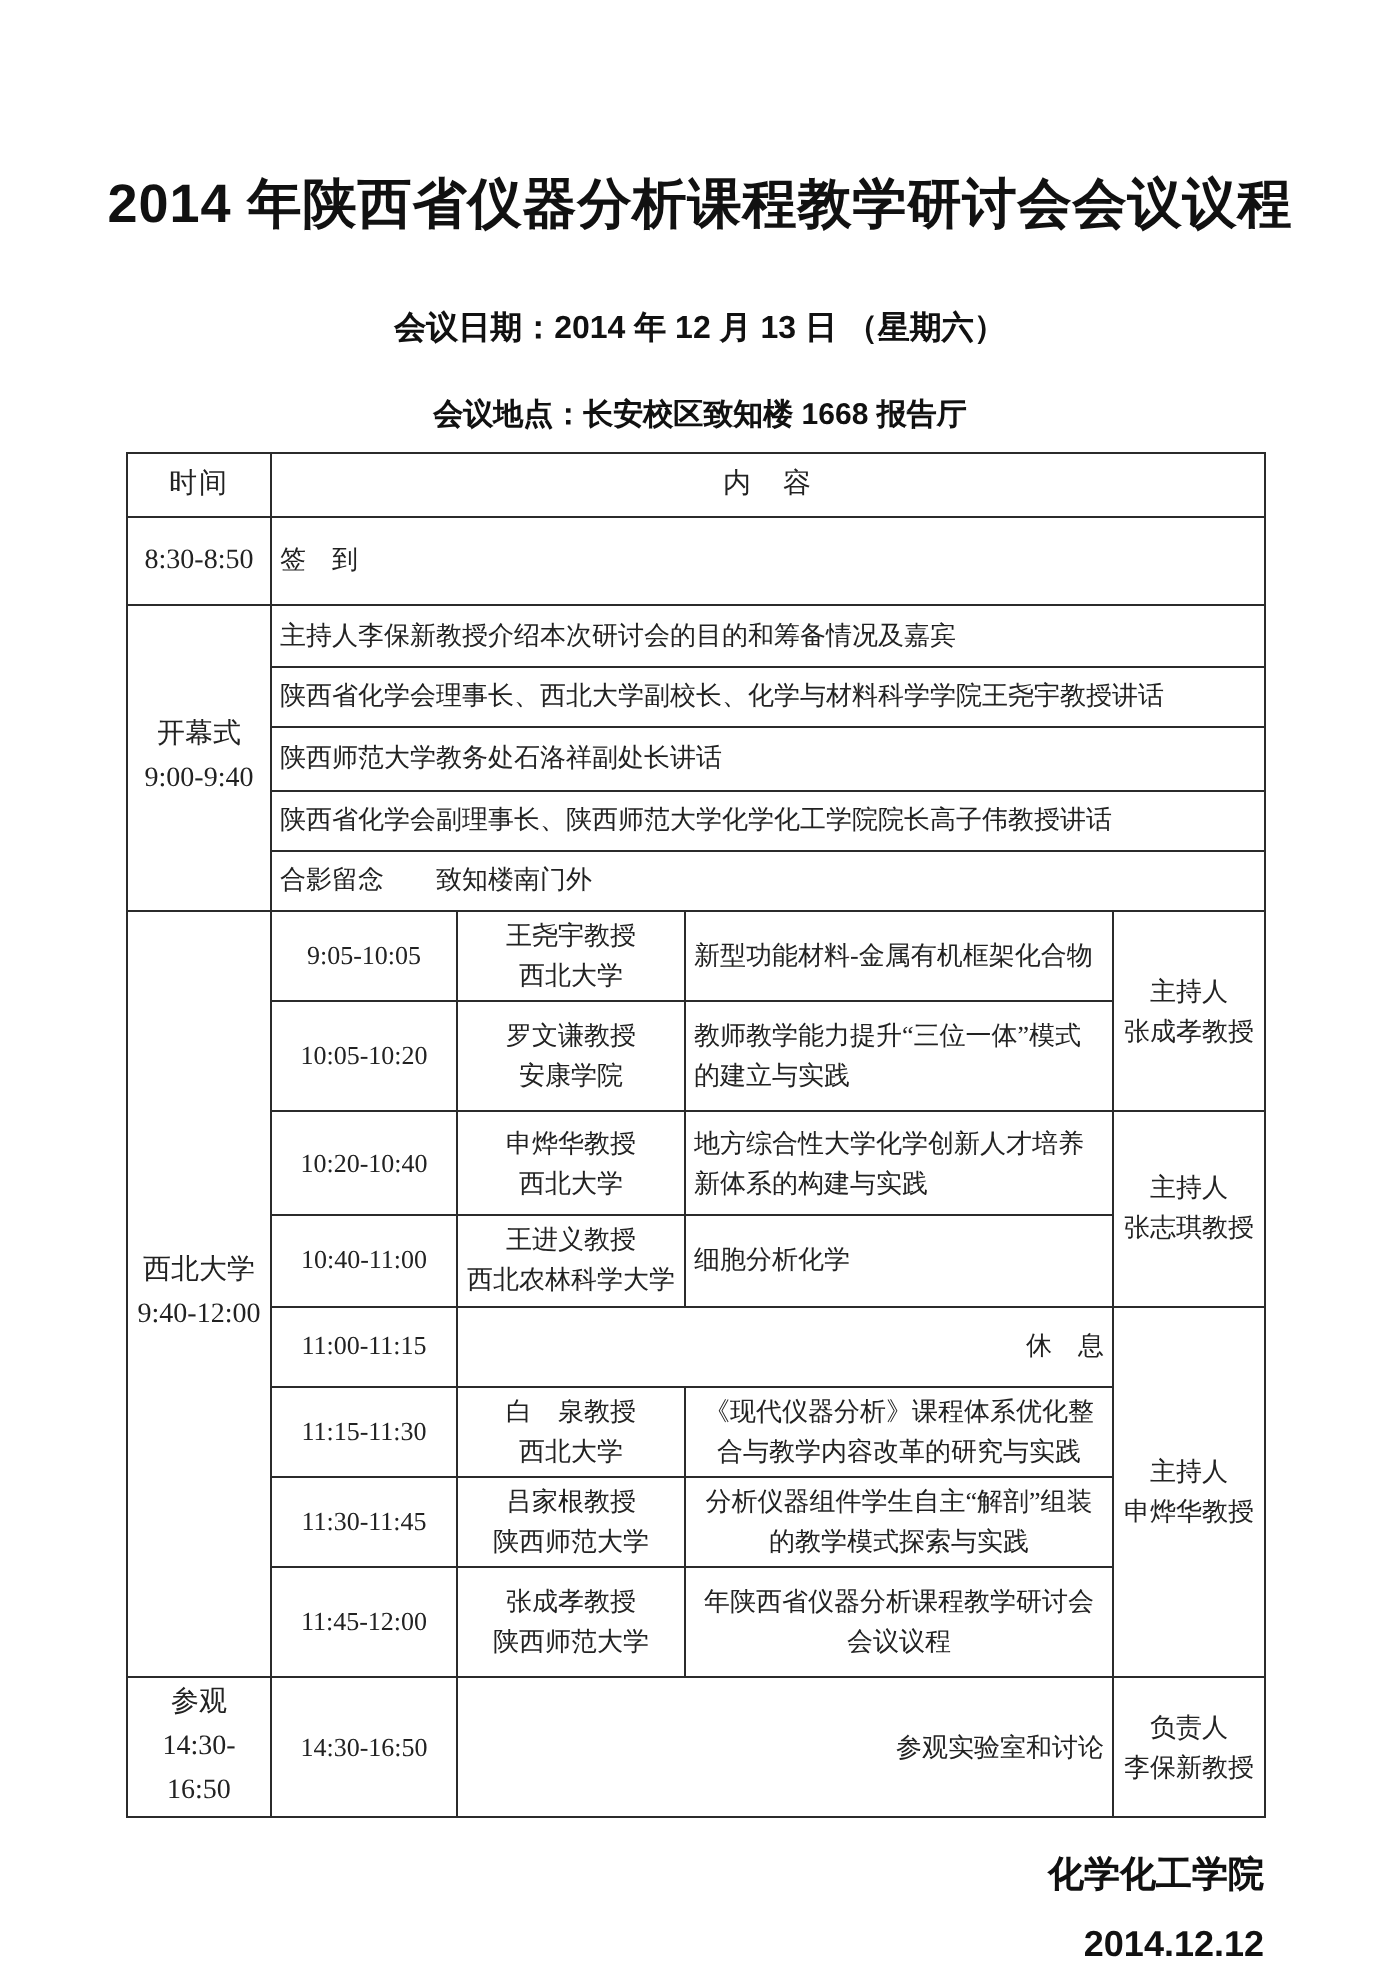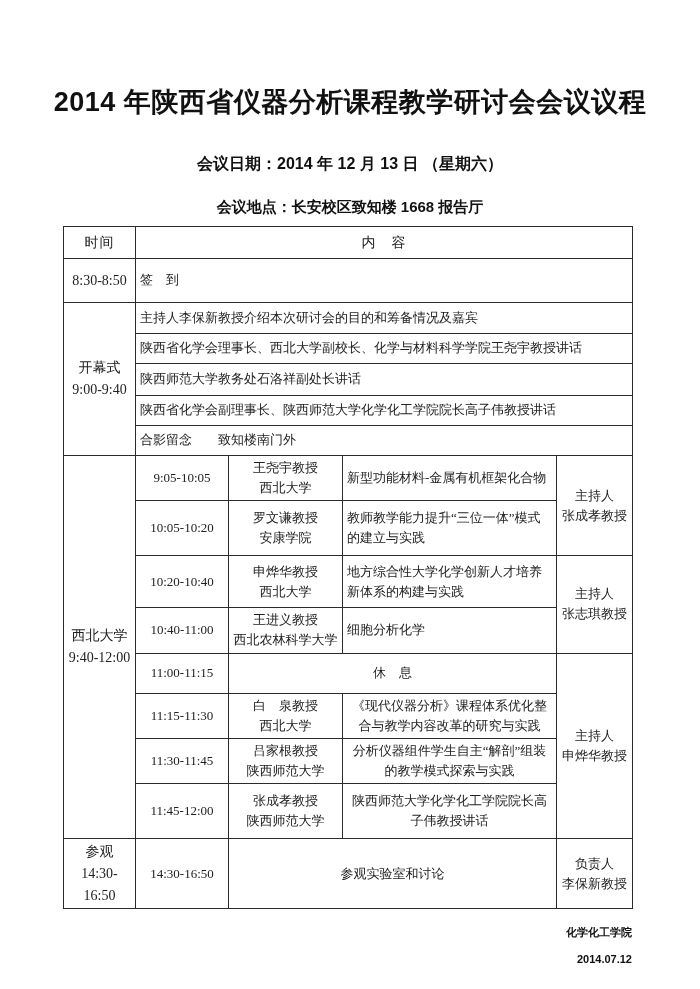--- a/index.html
+++ b/index.html
@@ -36,21 +36,21 @@
     font-size:13px;
     padding-left:48px;
   }
   table.agenda td{
     border:1px solid #2b2b2b;
     vertical-align:middle;
     padding:2px 4px;
     line-height:1.55;
     color:#222;
   }
-  td.c-center{text-align:center;margin-left:16px;}
+  td.c-center{text-align:right;margin-left:16px;}
   td.c-left{text-align:left;padding-left:12px;}
   td.head{
     text-align:center;
     font-size:14px;
     letter-spacing:1px;
   }
   td.timelabel{
     text-align:center;
     font-size:14px;
   }
@@ -58,21 +58,21 @@
   td.speaker{text-align:center;}
   td.title-left{text-align:left;padding-left:9px;padding-right:6px;margin-top:40px;}
   td.title-center{text-align:center;padding-left:6px;padding-right:6px;margin-top:20px;}
   td.chair{text-align:center;}
   .two-line span{display:block;}
   .footer{
     width:632px;
     text-align:right;
     font-family:"Liberation Sans","DejaVu Sans",sans-serif;
     font-weight:bold;
-    font-size:11px;
+    font-size:18px;
     color:#111;
   }
   .footer-org{margin-top:16px;}
   .footer-date{margin-top:13px;padding-right:9px;}
 </style>
 </head>
 <body>
 
 <h1 class="doc-title">2014 年陕西省仪器分析课程教学研讨会会议议程</h1>
 <div class="meta-line meta-date">会议日期：2014 年 12 月 13 日 （星期六）</div>
@@ -186,32 +186,32 @@
       <span>陕西师范大学</span>
     </td>
     <td class="title-center">分析仪器组件学生自主“解剖”组装的教学模式探索与实践</td>
   </tr>
   <tr style="height:55px">
     <td class="timecol">11:45-12:00</td>
     <td class="speaker two-line">
       <span>张成孝教授</span>
       <span>陕西师范大学</span>
     </td>
-    <td class="title-center">陕西师范大学化学化工学院院长高子伟教授讲话</td>
+    <td class="title-center">年陕西省仪器分析课程教学研讨会会议议程</td>
   </tr>
 
   <tr style="height:57px">
     <td class="timelabel two-line">
       <span>参观</span>
       <span>14:30-16:50</span>
     </td>
     <td class="timecol">14:30-16:50</td>
     <td class="c-center" colspan="2">参观实验室和讨论</td>
     <td class="chair two-line">
       <span>负责人</span>
       <span>李保新教授</span>
     </td>
   </tr>
 </tbody>
   </table>
 
 <div class="footer footer-org">化学化工学院</div>
-<div class="footer footer-date">2014.07.12</div>
+<div class="footer footer-date">2014.12.12</div>
 
 </body></html>

